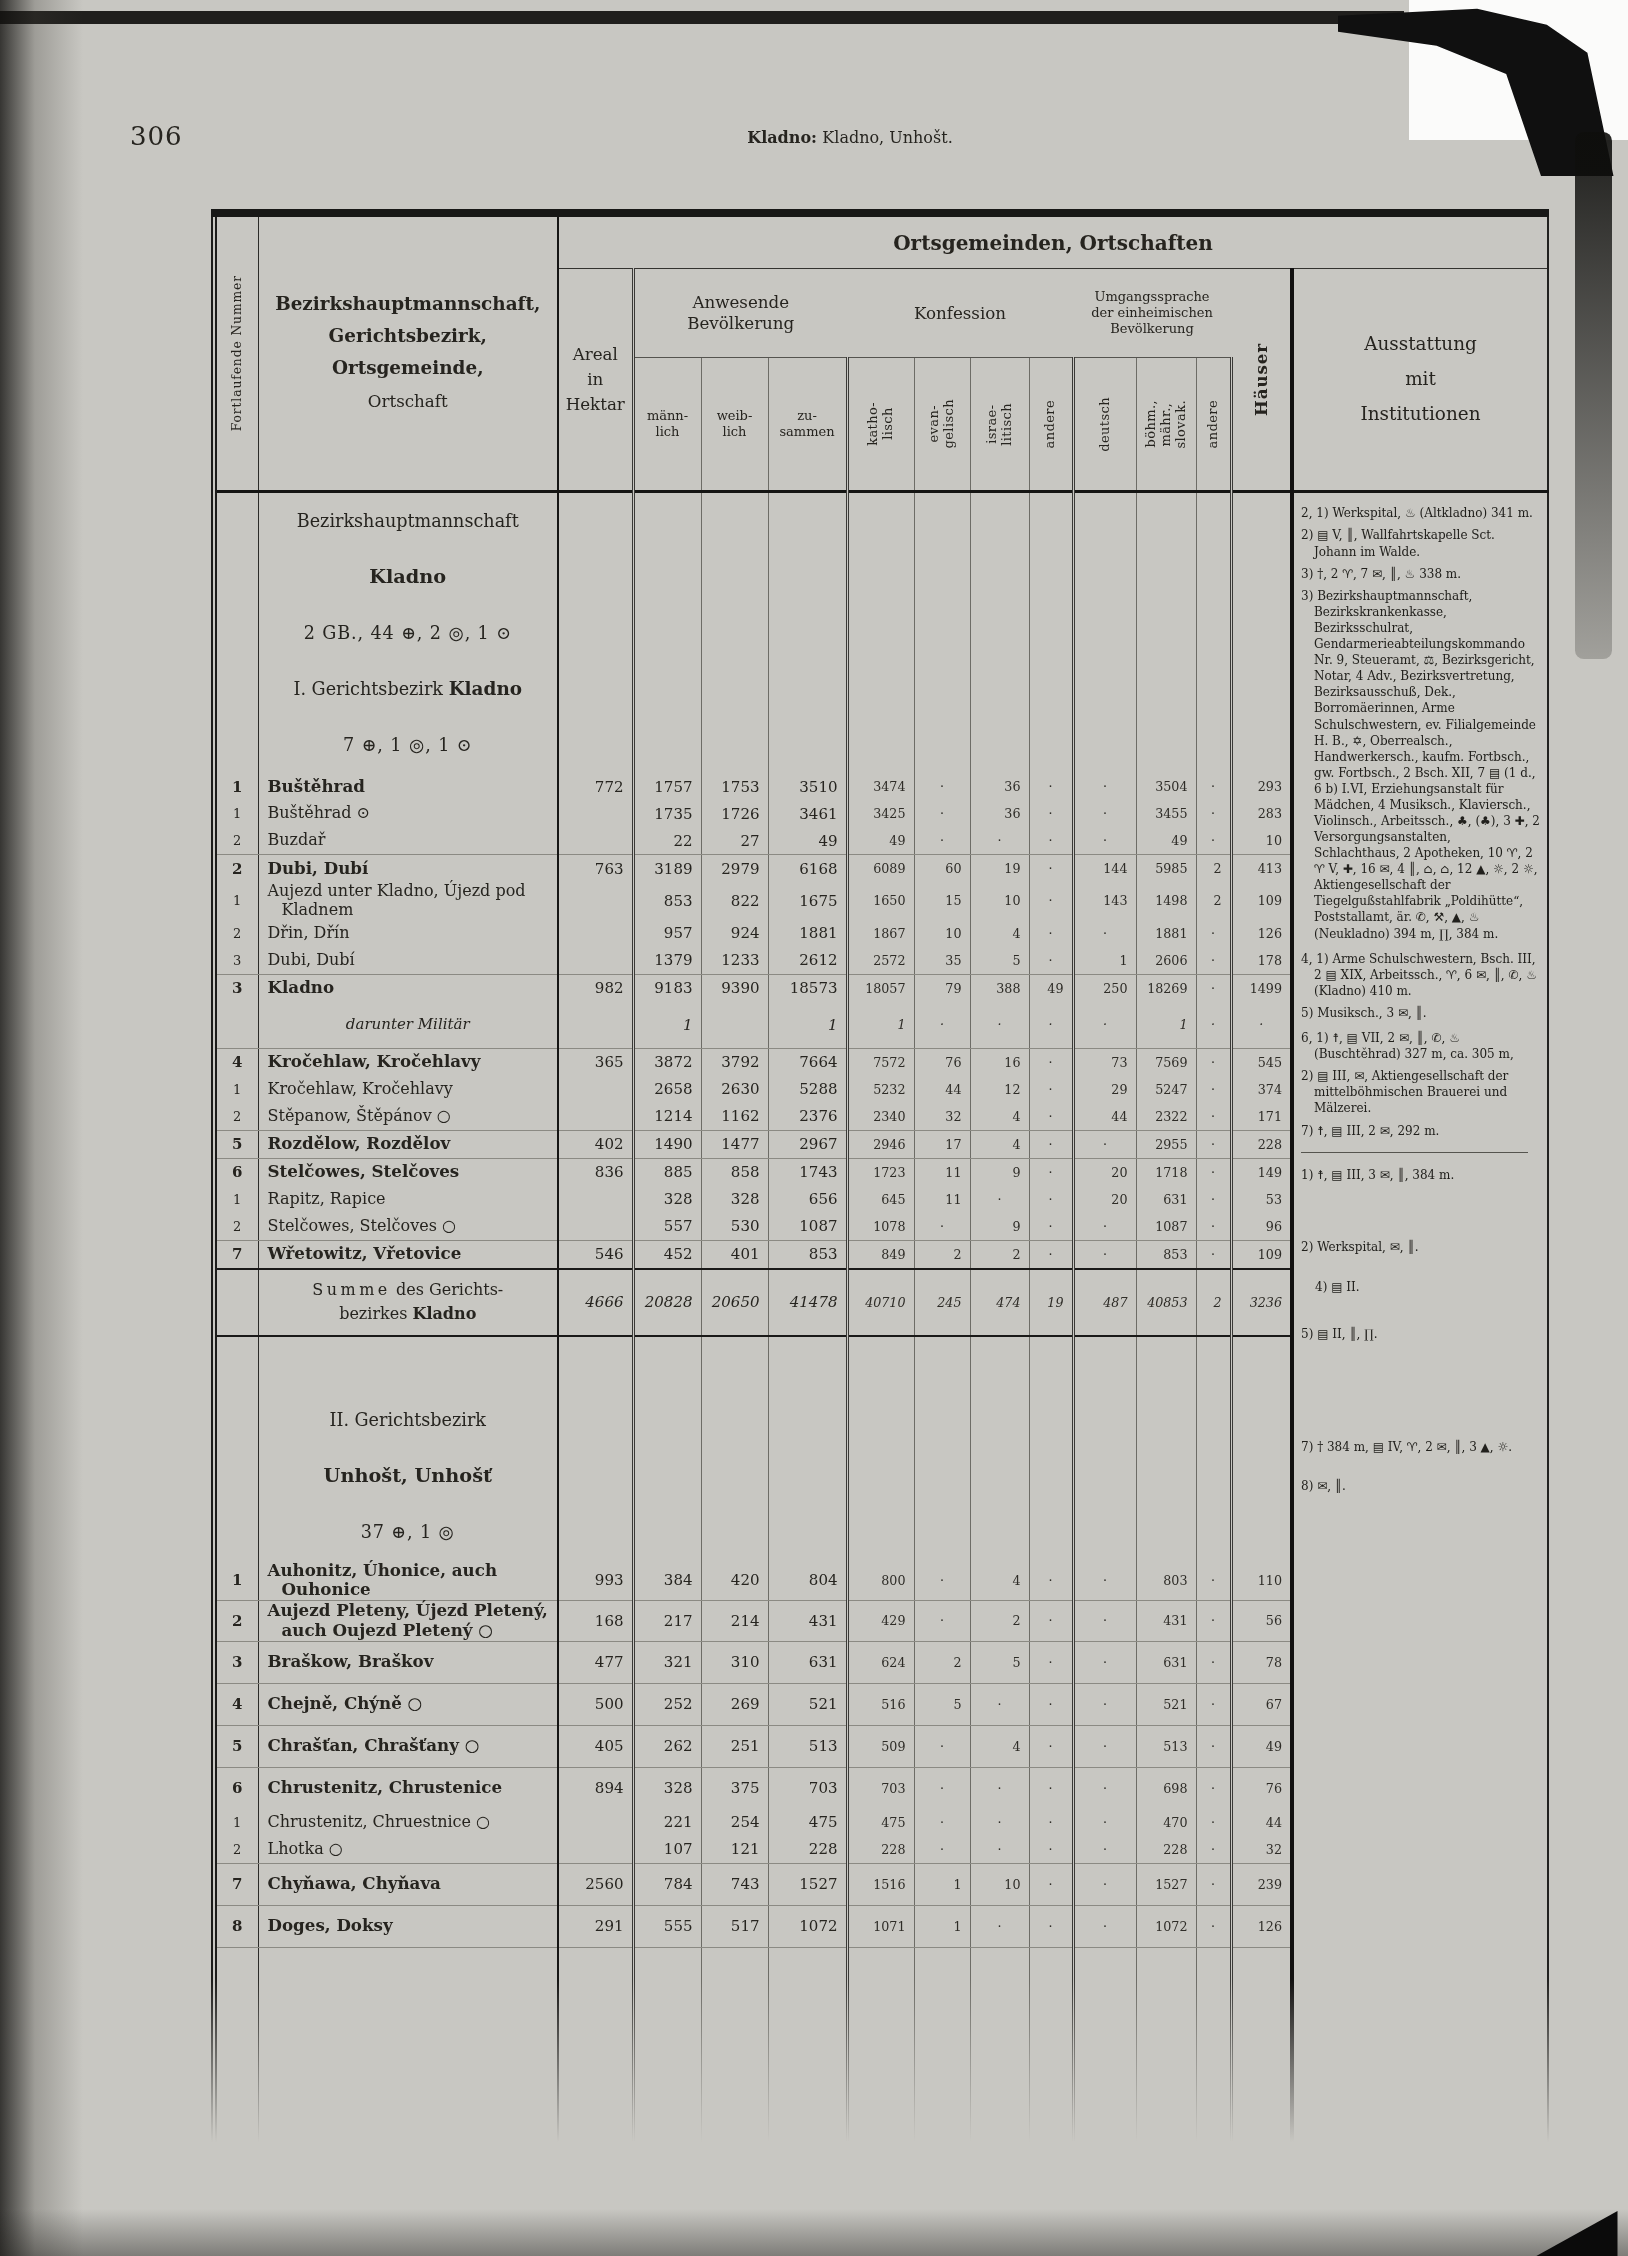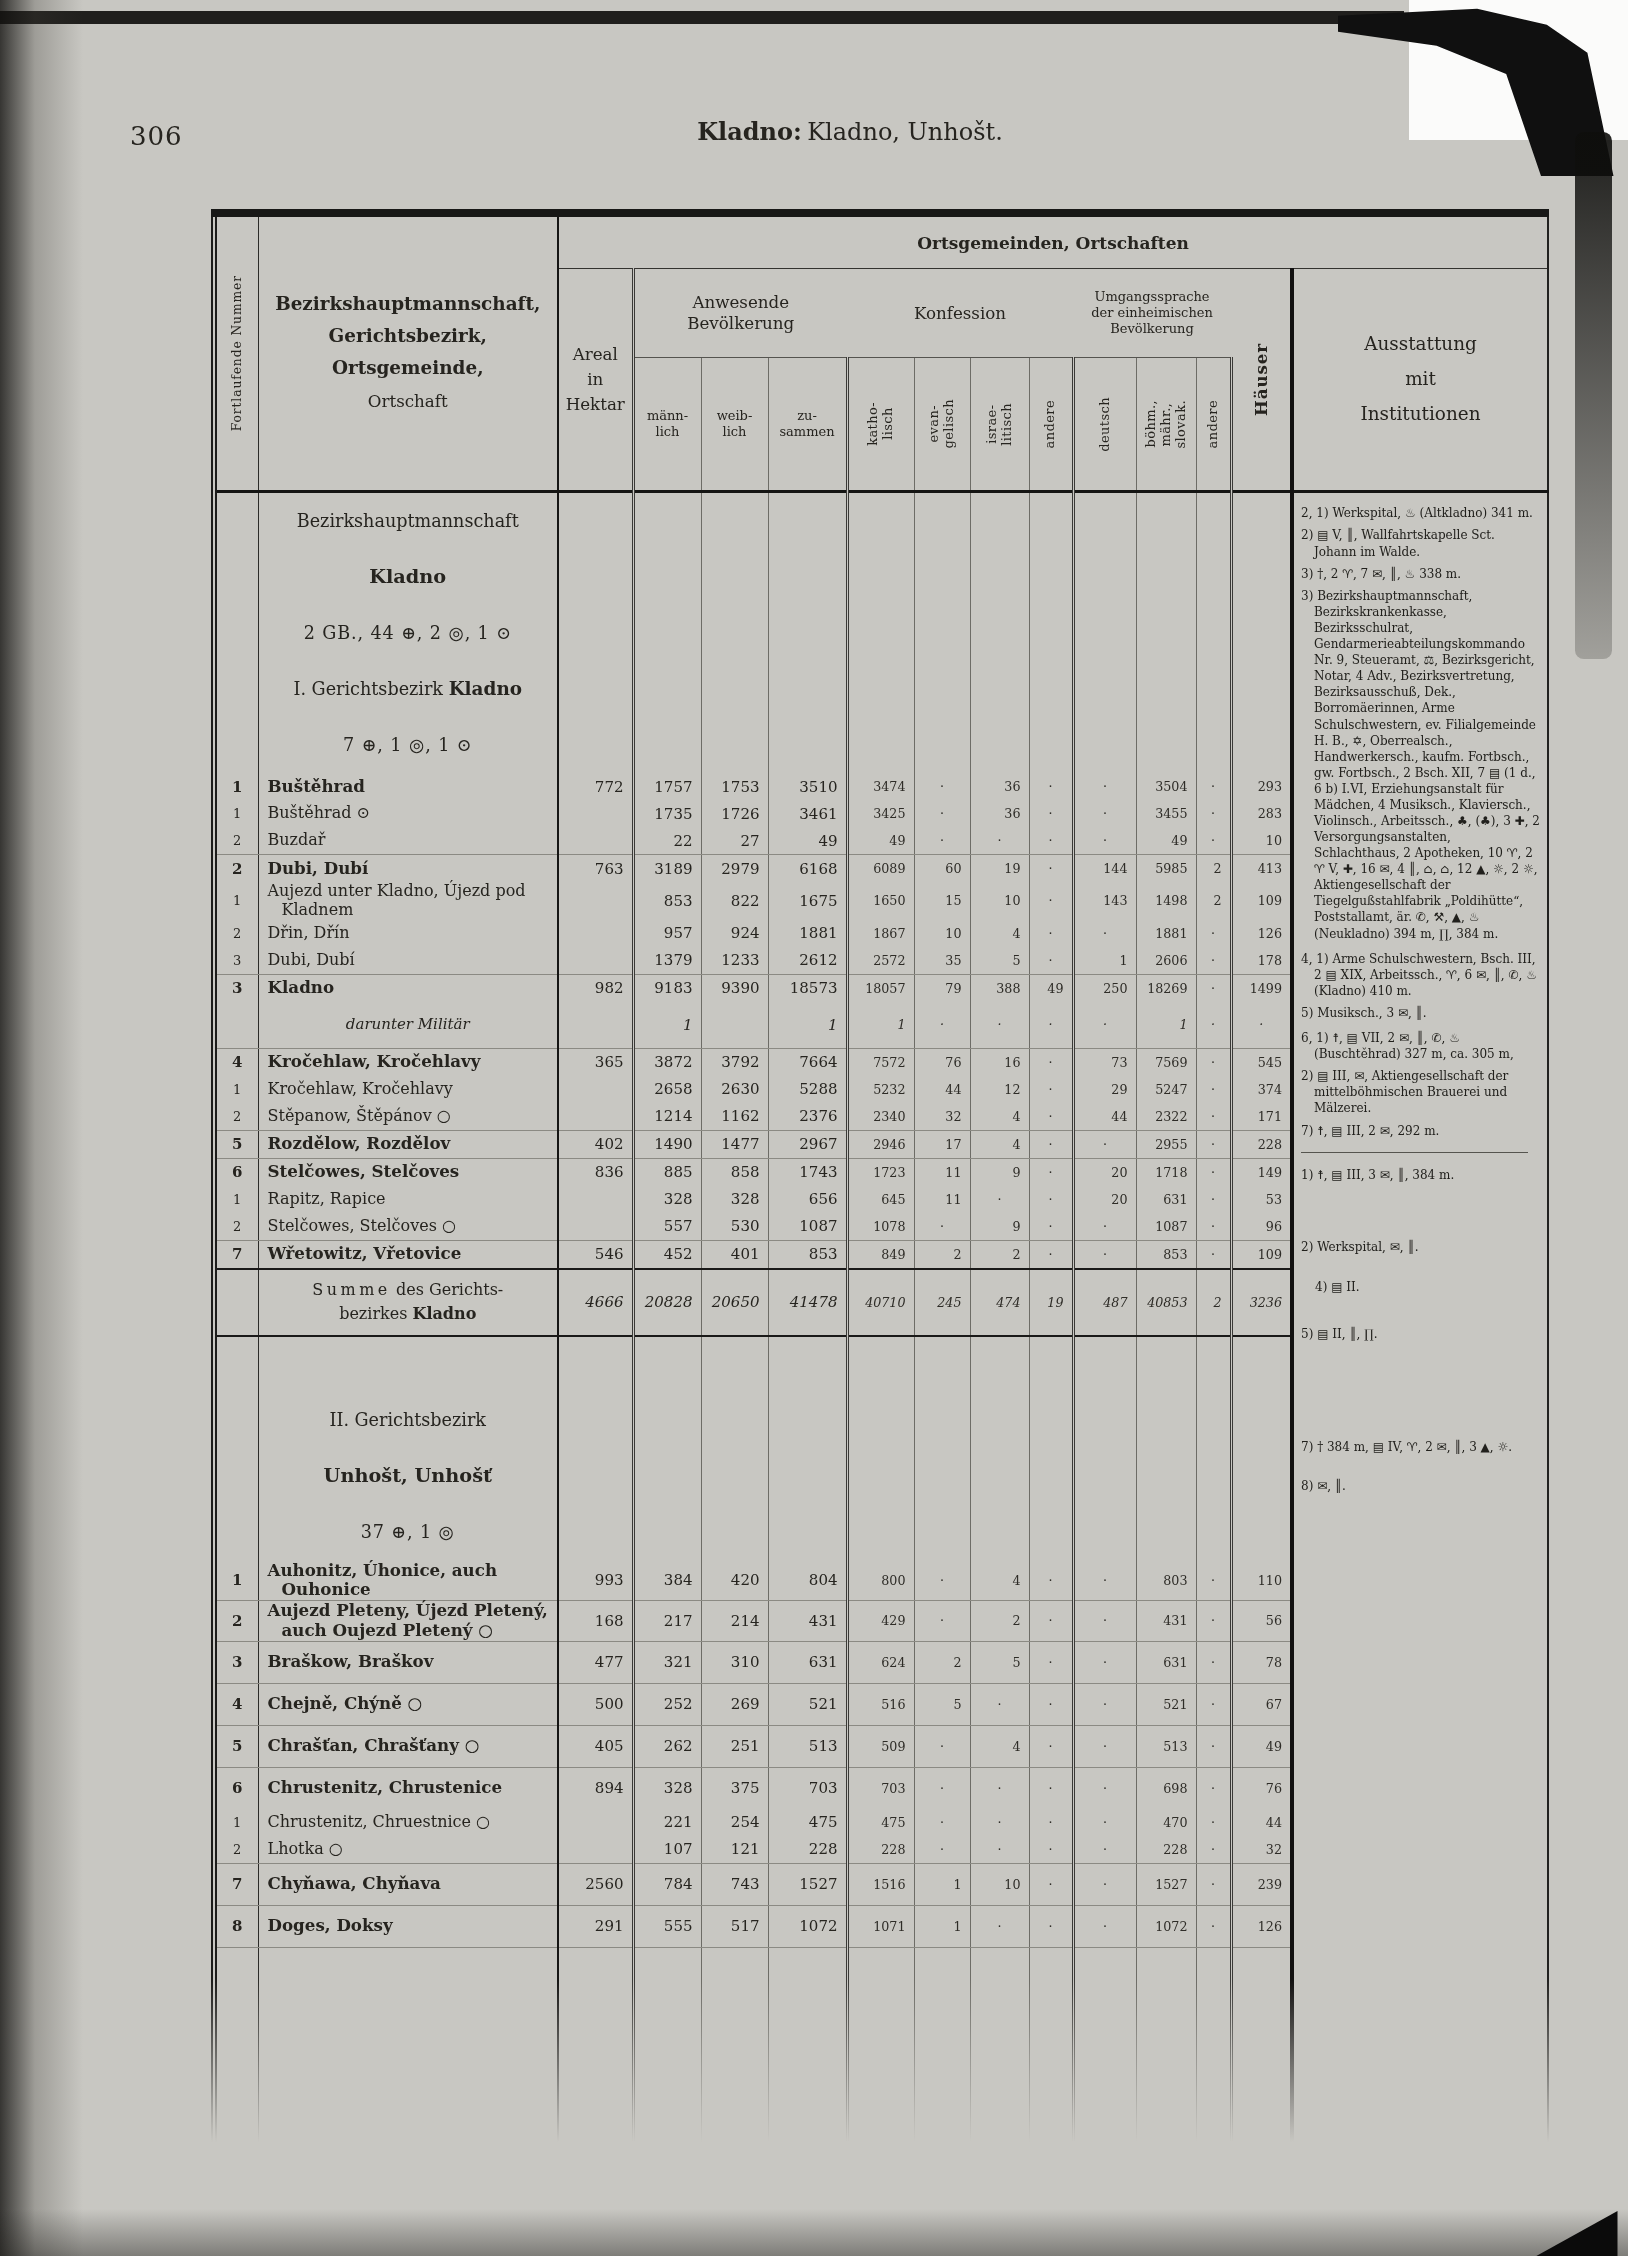--- a/index.html
+++ b/index.html
@@ -16,36 +16,36 @@
   .art-left{left:0;top:0;width:83px;height:100%;z-index:6;
     background:linear-gradient(90deg,rgba(18,17,15,0.8),rgba(60,58,52,0.3) 42%,rgba(0,0,0,0));}
   .art-bottom{left:0;bottom:0;width:100%;height:48px;z-index:6;
     background:linear-gradient(0deg,rgba(32,31,28,0.45),rgba(0,0,0,0));}
   .art-br-black{right:10.5px;bottom:0;width:83px;height:46px;background:#0b0b0b;z-index:7;
     clip-path:polygon(100% 0,100% 100%,0 100%);}
   .fade{position:absolute;left:198px;top:1979px;width:1369px;height:263px;z-index:5;pointer-events:none;
     background:linear-gradient(rgba(200,199,194,0),#c8c7c2 62%,#c8c7c2);}
   
   .pageno{position:absolute;left:130px;top:121px;font-size:26px;letter-spacing:0.9px;z-index:2;}
-  .runhead{position:absolute;left:216px;top:117px;width:1268px;text-align:center;font-size:24px;z-index:2;}
+  .runhead{position:absolute;left:216px;top:128px;width:1268px;text-align:center;font-size:16px;z-index:2;}
   .runhead b{margin-right:5.3px;}
   
   table.main{position:absolute;left:211px;top:209px;border-collapse:collapse;table-layout:fixed;z-index:1;
     border-top:8px solid #181816;border-left:6.1px double #1c1c1a;border-right:2.6px solid #22211f;}
   th,td{padding:0;vertical-align:middle;font-weight:normal;}
   
   .c-num{border-right:1.8px solid #2c2b28;}
   .c-name{border-right:2.6px solid #161514;}
   .c-a,.c-z,.c-a1,.c-a2{border-right:3.5px double #3a3936;}
   .c-m,.c-w,.c-ka,.c-ev,.c-is,.c-de,.c-bo{border-right:0.9px solid #6d6c66;}
   .c-h{border-right:4.4px solid #121110;}
   .c-aus{border-right:0;border-bottom:none !important;}
   
   thead th{text-align:center;}
-  .hgroup{font-size:17px;font-weight:bold;height:51px;border-bottom:1.8px solid #34332f;}
+  .hgroup{font-size:20px;font-weight:bold;height:51px;border-bottom:1.8px solid #34332f;}
   .hname{vertical-align:middle;}
   .hname div{text-align:center;}
   .hn-b{font-size:18.4px;font-weight:bold;line-height:1.75;}
   .hn-n{font-size:16.7px;line-height:2.1;}
   .hareal{font-size:16.7px;line-height:1.5;}
   .hbev{font-size:16.7px;height:88px;border-bottom:0.9px solid #55544f;line-height:1.25;}
   .hkonf{font-size:16.7px;border-bottom:0.9px solid #55544f;}
   .hspr{font-size:13px;border-bottom:0.9px solid #55544f;line-height:1.25;}
   .hsub{font-size:13px;height:132px;line-height:1.2;vertical-align:middle;}
   .haus{font-size:18.4px;line-height:1.9;}

